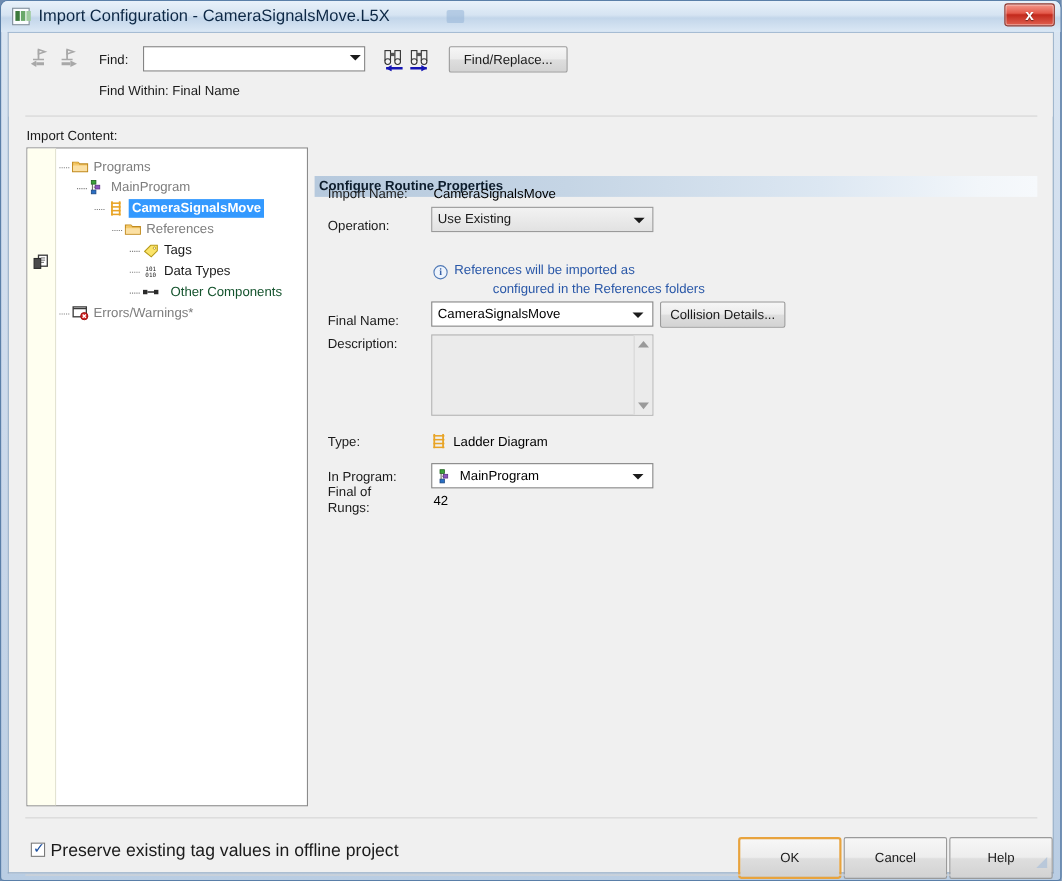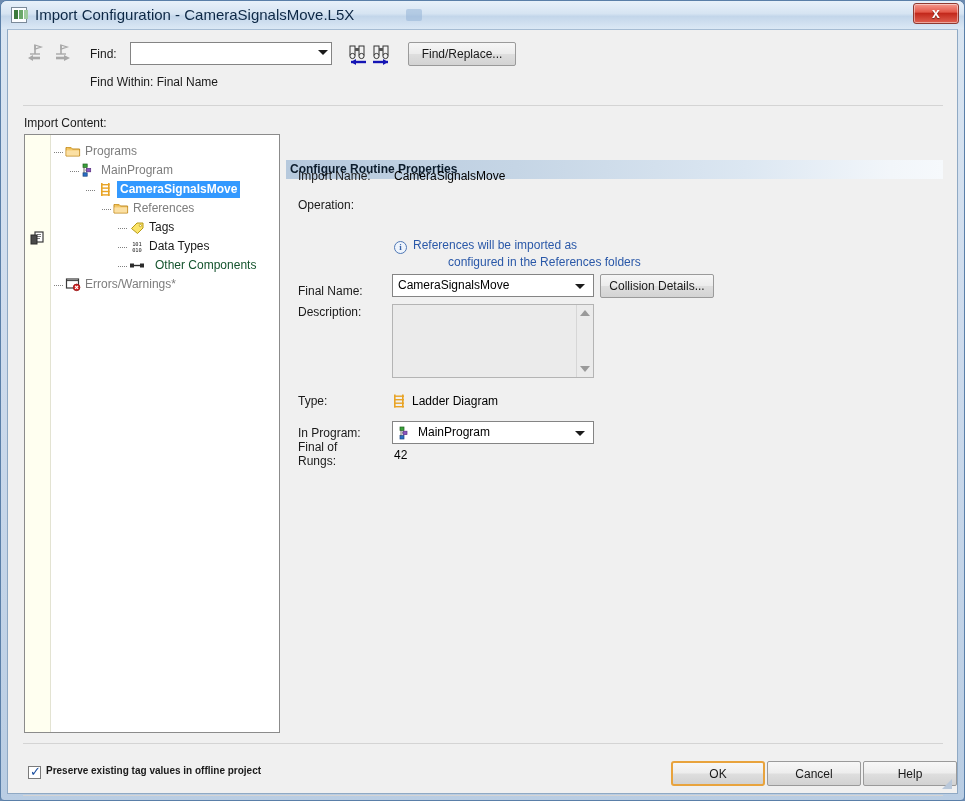--- a/index.html
+++ b/index.html
@@ -353,28 +353,27 @@
     cursor: default;
   }
   #preserve-check .tick {
     position: absolute; left: 1px; top: -3px;
     font-size: 13px; color: #1b4fa0;
     font-family: "DejaVu Sans", sans-serif;
     line-height: 15px;
   }
   #preserve-label {
     position: absolute; left: 38px; top: 735px;
-    font-size: 10px; color: #1a1a1a;
+    font-size: 16px; color: #1a1a1a;
     white-space: nowrap;
-    font-weight: bold;
   }
 
   .dlg-btn {
     position: absolute; top: 731px;
-    width: 94px; height: 25px;
+    width: 94px; height: 38px;
     background: linear-gradient(to bottom, #f7f7f7 0%, #ededed 48%, #dedede 52%, #d2d2d2 100%);
     border: 1px solid #9a9a9a;
     border-radius: 2px;
     font-family: "Liberation Sans", sans-serif;
     font-size: 12px; color: #1a1a1a;
     cursor: default;
   }
   #ok-btn {
     left: 663px;
     border: 2px solid #e8a33d;
@@ -558,20 +557,24 @@
     <div id="right-panel">
       <div id="section-header">
         <div id="section-header-text">Configure Routine Properties</div>
       </div>
     </div>
 
     <div class="frow-label" style="left:290px; top:139px;">Import Name:</div>
     <div class="frow-value" style="left:386px; top:139px;">CameraSignalsMove</div>
 
     <div class="frow-label" style="left:290px; top:168px;">Operation:</div>
+    <div class="combo-dis" style="left:384px; top:158px; width:202px;">
+      <span class="ctext">Use Existing</span>
+      <span class="carrow" style="right:7px; top:9px;"></span>
+    </div>
 
     <div id="info-icon">i</div>
     <div class="info-text" style="left:405px; top:208px;">References will be imported as</div>
     <div class="info-text" style="left:405px; top:225px;margin-left:35px;">configured in the References folders</div>
 
     <div class="frow-label" style="left:290px; top:254px;">Final Name:</div>
     <div class="combo-edit" style="left:384px; top:244px; width:202px;">
       <span class="ctext" style="left:5px;">CameraSignalsMove</span>
       <span class="carrow" style="right:8px; top:9px;"></span>
     </div>

